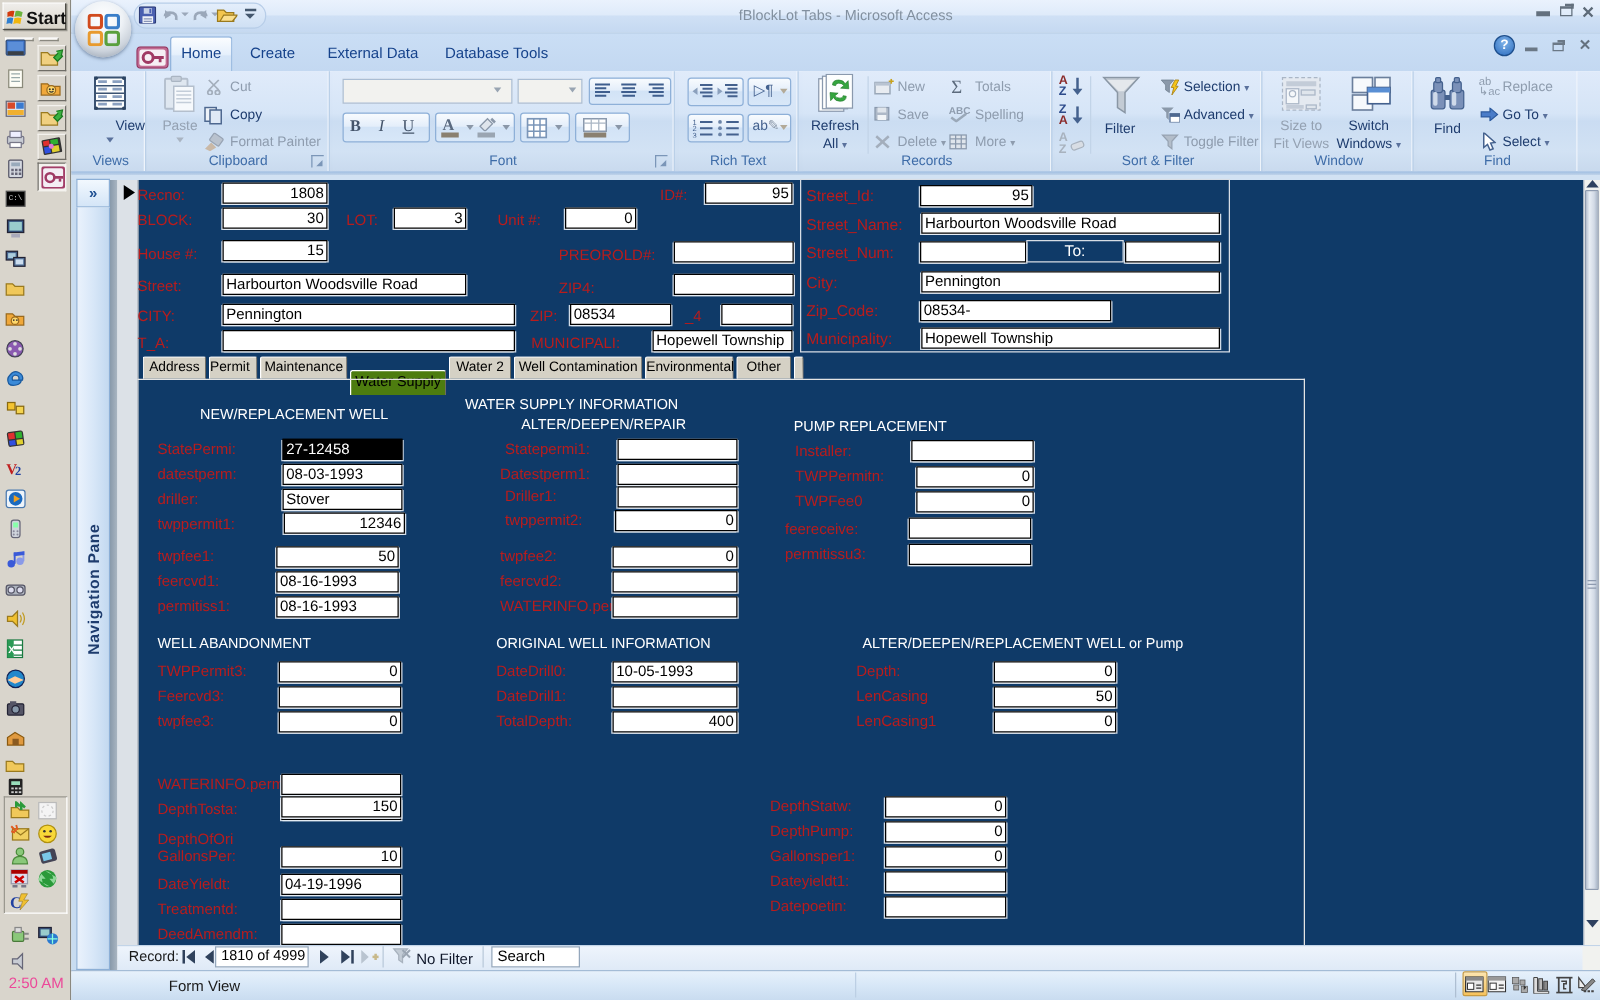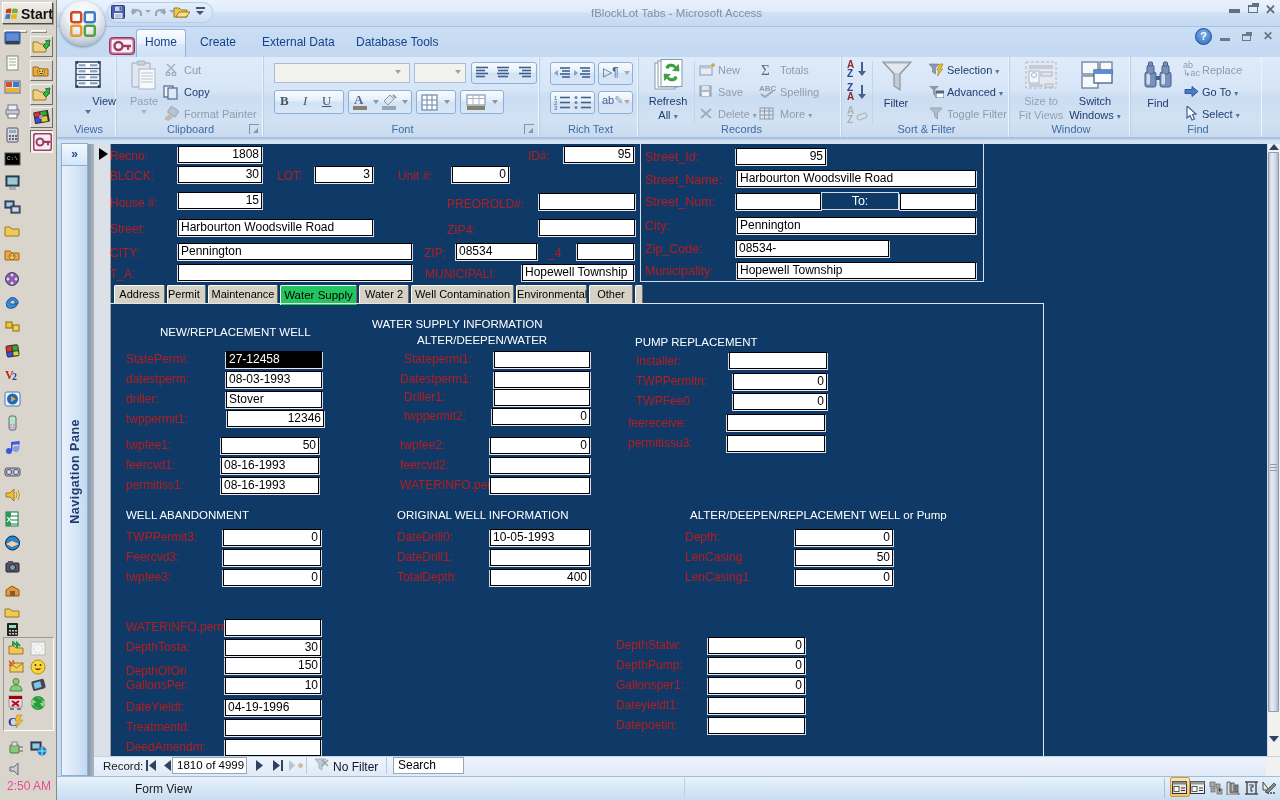--- a/index.html
+++ b/index.html
@@ -737,33 +737,33 @@
 <div class="tb" style="left:737px;top:217px;width:239px">Pennington</div>
 <div class="lbl" style="left:645px;top:243px;font-size:12.5px">Zip_Code:</div>
 <div class="tb" style="left:736px;top:240px;width:153px">08534-</div>
 <div class="lbl" style="left:645px;top:265px;font-size:12.5px">Municipality:</div>
 <div class="tb" style="left:737px;top:262px;width:239px">Hopewell Township</div>
 </div>
 <div id="tabs">
 <div class="abs" style="left:114px;top:285px;width:51px;height:18px;background:#d5d1c5;border:1px solid #fff;border-right:1px solid #6e6c64;border-bottom:none;border-radius:2px 2px 0 0;font-size:11px;text-align:center;line-height:17px;color:#000">Address</div>
 <div class="abs" style="left:167px;top:285px;width:39px;height:18px;background:#d5d1c5;border:1px solid #fff;border-right:1px solid #6e6c64;border-bottom:none;border-radius:2px 2px 0 0;font-size:11px;text-align:left;line-height:17px;color:#000">Permit</div>
 <div class="abs" style="left:208px;top:285px;width:70px;height:18px;background:#d5d1c5;border:1px solid #fff;border-right:1px solid #6e6c64;border-bottom:none;border-radius:2px 2px 0 0;font-size:11px;text-align:center;line-height:17px;color:#000">Maintenance</div>
-<div class="abs" style="left:280px;top:285px;width:77px;height:20px;background:#22c55e;border:1px solid #fff;border-right:1px solid #6e6c64;border-bottom:none;border-radius:2px 2px 0 0;font-size:11.5px;text-align:center;line-height:18px;color:#000">Water Supply</div>
+<div class="abs" style="left:280px;top:296px;width:77px;height:20px;background:#4d7c0f;border:1px solid #fff;border-right:1px solid #6e6c64;border-bottom:none;border-radius:2px 2px 0 0;font-size:11.5px;text-align:center;line-height:18px;color:#000">Water Supply</div>
 <div class="abs" style="left:359px;top:285px;width:50px;height:18px;background:#d5d1c5;border:1px solid #fff;border-right:1px solid #6e6c64;border-bottom:none;border-radius:2px 2px 0 0;font-size:11px;text-align:center;line-height:17px;color:#000">Water 2</div>
 <div class="abs" style="left:411px;top:285px;width:103px;height:18px;background:#d5d1c5;border:1px solid #fff;border-right:1px solid #6e6c64;border-bottom:none;border-radius:2px 2px 0 0;font-size:11px;text-align:center;line-height:17px;color:#000">Well Contamination</div>
 <div class="abs" style="left:516px;top:285px;width:71px;height:18px;background:#d5d1c5;border:1px solid #fff;border-right:1px solid #6e6c64;border-bottom:none;border-radius:2px 2px 0 0;font-size:11px;text-align:center;line-height:17px;color:#000">Environmental</div>
 <div class="abs" style="left:589px;top:285px;width:44px;height:18px;background:#d5d1c5;border:1px solid #fff;border-right:1px solid #6e6c64;border-bottom:none;border-radius:2px 2px 0 0;font-size:11px;text-align:center;line-height:17px;color:#000">Other</div>
 <div class="abs" style="left:635px;top:285px;width:8px;height:18px;background:#d5d1c5;border:1px solid #fff;border-right:1px solid #6e6c64;border-bottom:none;border-radius:2px 2px 0 0"></div>
 
 <div class="abs" style="left:110px;top:303px;width:934px;height:453px;border-top:1px solid #e4e4e4;border-right:1px solid #e4e4e4"></div>
 </div>
 <div id="formbody">
 <div class="hd" style="left:160px;top:326px">NEW/REPLACEMENT WELL</div>
 <div class="hd" style="left:372px;top:318px">WATER SUPPLY INFORMATION</div>
-<div class="hd" style="left:417px;top:334px">ALTER/DEEPEN/WATER</div>
+<div class="hd" style="left:417px;top:334px">ALTER/DEEPEN/REPAIR</div>
 <div class="hd" style="left:635px;top:336px">PUMP REPLACEMENT</div>
 
 <div class="lbl" style="left:126px;top:353px">StatePermi:</div>
 <div class="tb" style="left:226px;top:351px;width:96px;background:#000;color:#fff;border-color:#000">27-12458</div>
 <div class="lbl" style="left:126px;top:373px">datestperm:</div>
 <div class="tb" style="left:226px;top:371px;width:96px">08-03-1993</div>
 <div class="lbl" style="left:126px;top:393px">driller:</div>
 <div class="tb" style="left:226px;top:391px;width:96px">Stover</div>
 <div class="lbl" style="left:126px;top:413px">twppermit1:</div>
 <div class="tb tbr" style="left:227px;top:410px;width:97px">12346</div>
@@ -820,21 +820,21 @@
 <div class="lbl" style="left:685px;top:551px">LenCasing</div>
 <div class="tb tbr" style="left:795px;top:549px;width:98px">50</div>
 <div class="lbl" style="left:685px;top:571px">LenCasing1</div>
 <div class="tb tbr" style="left:795px;top:569px;width:98px">0</div>
 
 <div class="lbl" style="left:126px;top:621px">WATERINFO.permiti</div>
 <div class="tb" style="left:225px;top:619px;width:96px"></div>
 <div class="lbl" style="left:126px;top:641px">DepthTosta:</div>
 <div class="tb tbr" style="left:225px;top:639px;width:96px">30</div>
 <div class="lbl" style="left:126px;top:665px">DepthOfOri</div>
-<div class="tb tbr" style="left:225px;top:657px;width:96px">150</div>
+<div class="tb tbr" style="left:225px;top:637px;width:96px">150</div>
 <div class="lbl" style="left:126px;top:679px">GallonsPer:</div>
 <div class="tb tbr" style="left:225px;top:677px;width:96px">10</div>
 <div class="lbl" style="left:126px;top:701px">DateYieldt:</div>
 <div class="tb" style="left:225px;top:699px;width:96px">04-19-1996</div>
 <div class="lbl" style="left:126px;top:721px">Treatmentd:</div>
 <div class="tb" style="left:225px;top:719px;width:96px"></div>
 <div class="lbl" style="left:126px;top:741px">DeedAmendm:</div>
 <div class="tb" style="left:225px;top:739px;width:96px"></div>
 
 <div class="lbl" style="left:616px;top:639px">DepthStatw:</div>

